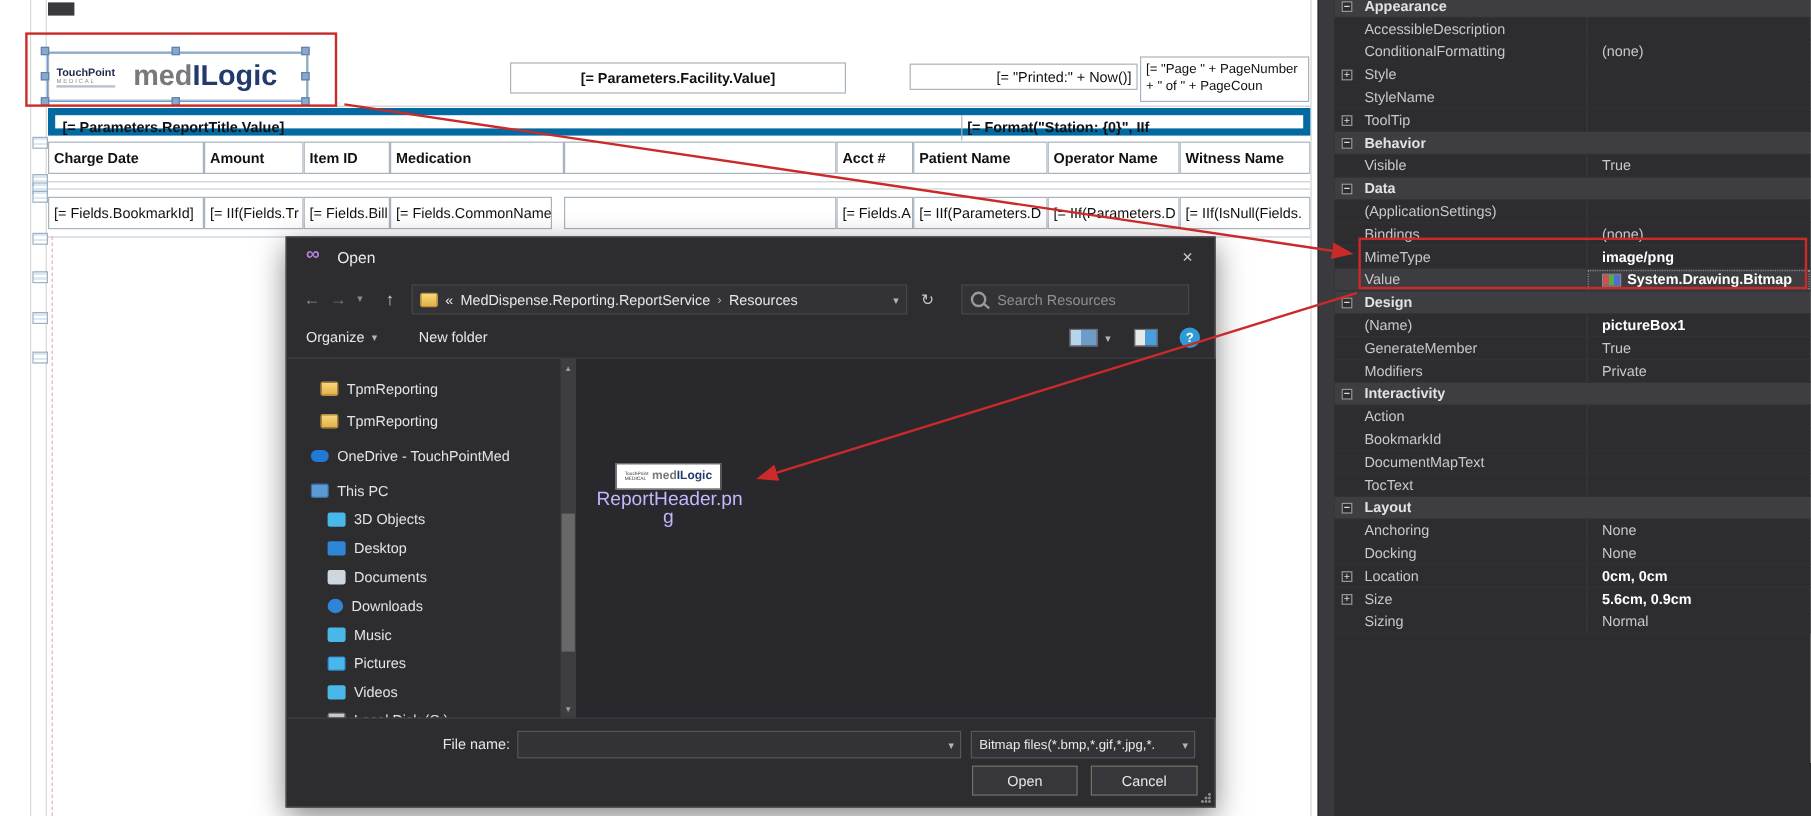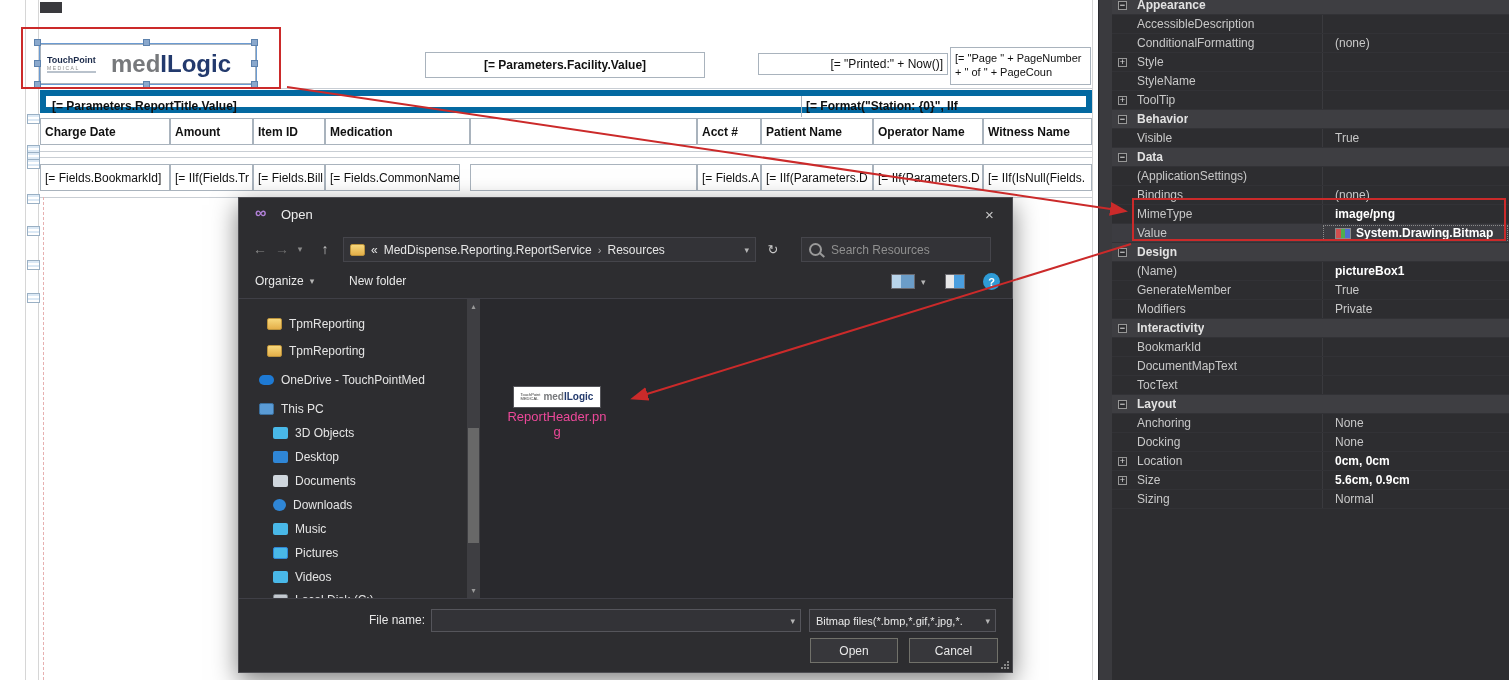--- a/index.html
+++ b/index.html
@@ -81,21 +81,21 @@
   .icon-videos{background:#49b8e8;}
   .icon-disk{background:linear-gradient(#c9ced4,#9aa1a8);border:1px solid #7b8288;box-sizing:border-box;}
   #tree-scroll{position:absolute;left:228px;top:101px;width:13px;height:299px;background:#3e3e42;}
   #tree-thumb{position:absolute;left:1px;top:129px;width:11px;height:115px;background:#686868;}
   .scroll-arrow{position:absolute;left:0;width:13px;height:13px;display:flex;align-items:center;justify-content:center;
                 color:#999;font-size:8px;}
   #file-thumb{position:absolute;left:274px;top:188px;width:88px;height:22px;background:#fff;border:1px solid #55555a;
               box-sizing:border-box;display:flex;align-items:center;justify-content:center;gap:3px;overflow:hidden;}
   .thumb-small{font-size:4px;color:#333;line-height:4px;text-align:left;}
   .thumb-main{font-size:10px;font-weight:bold;line-height:10px;}
-  #file-label{position:absolute;left:258px;top:211px;width:120px;text-align:center;color:#ec4899;font-size:13px;line-height:15px;}
+  #file-label{position:absolute;left:258px;top:211px;width:120px;text-align:center;color:#c4b5fd;font-size:16px;line-height:15px;}
   #footer-sep{position:absolute;left:0;top:400px;width:100%;height:1px;background:#3f3f46;}
   #fname-label{position:absolute;left:100px;top:415px;width:86px;text-align:right;color:#e6e6e6;}
   .combo{position:absolute;background:#333337;border:1px solid #55555b;color:#e8e8e8;box-sizing:border-box;
          display:flex;align-items:center;padding:0 6px;}
   .combo .chev{position:absolute;right:5px;}
   #fname-input{left:192px;top:411px;width:370px;height:23px;}
   #fname-input input{background:transparent;border:0;outline:0;color:#e8e8e8;width:340px;font-size:12px;
                      font-family:"Liberation Sans",sans-serif;}
   #ftype-combo{left:570px;top:411px;width:187px;height:23px;font-size:11px;}
   .dlg-btn{position:absolute;width:88px;height:25px;background:#37373b;border:1px solid #71716a;color:#e8e8e8;
@@ -446,20 +446,27 @@
           <span class="pval">
             <span>Private</span>
           </span>
         </div>
         <div class="prow pcat">
           <span class="pexpand boxed">−</span>
           <span class="pname">Interactivity</span>
         </div>
         <div class="prow pprop">
           <span class="pexpand"></span>
+          <span class="pname">Action</span>
+          <span class="pval">
+            <span></span>
+          </span>
+        </div>
+        <div class="prow pprop">
+          <span class="pexpand"></span>
           <span class="pname">BookmarkId</span>
           <span class="pval">
             <span></span>
           </span>
         </div>
         <div class="prow pprop">
           <span class="pexpand"></span>
           <span class="pname">DocumentMapText</span>
           <span class="pval">
             <span></span>

